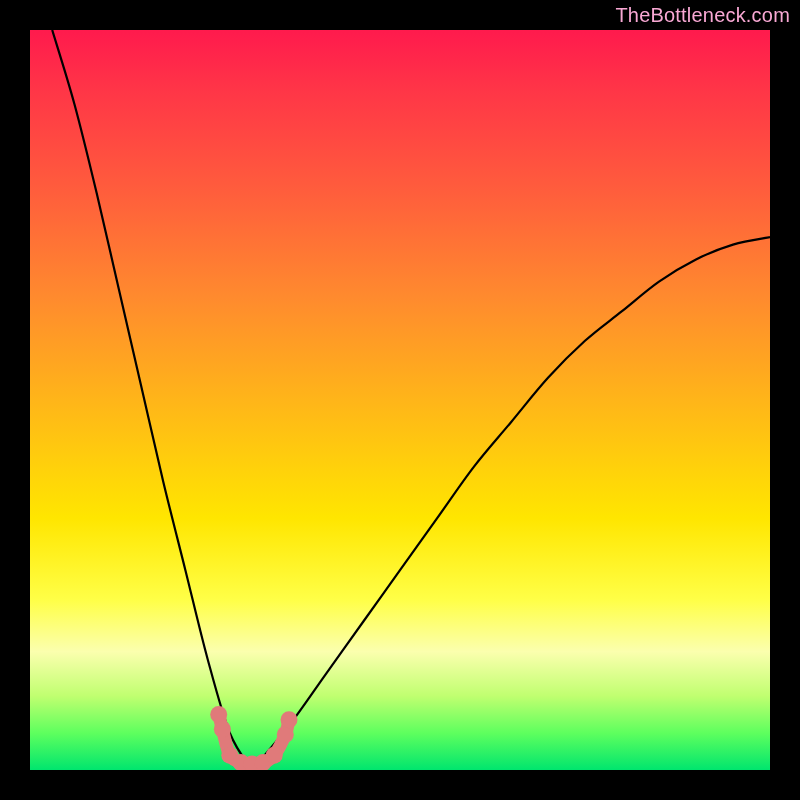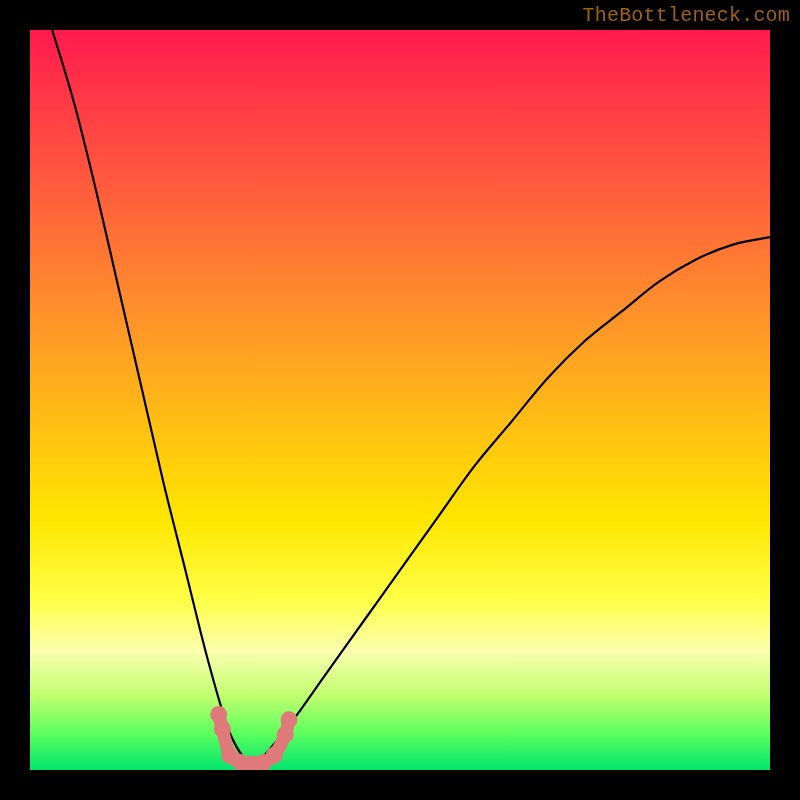--- a/index.html
+++ b/index.html
@@ -26,23 +26,23 @@
       #ffff47 77%,
       #fbffae 84%,
       #c0ff70 90%,
       #5eff5e 95%,
       #00e56e 100%);
   }
   .attribution {
     position: absolute;
     top: 4px;
     right: 10px;
-    font-family: Liberation Mono, monospace;
+    font-family: Liberation Sans, sans-serif;
     font-size: 20px;
-    color: #a16207;
+    color: #f9a8d4;
     letter-spacing: 0.2px;
   }
   svg.curve {
     position: absolute;
     left: 0;
     top: 0;
     width: 740px;
     height: 740px;
   }
   .dot {

